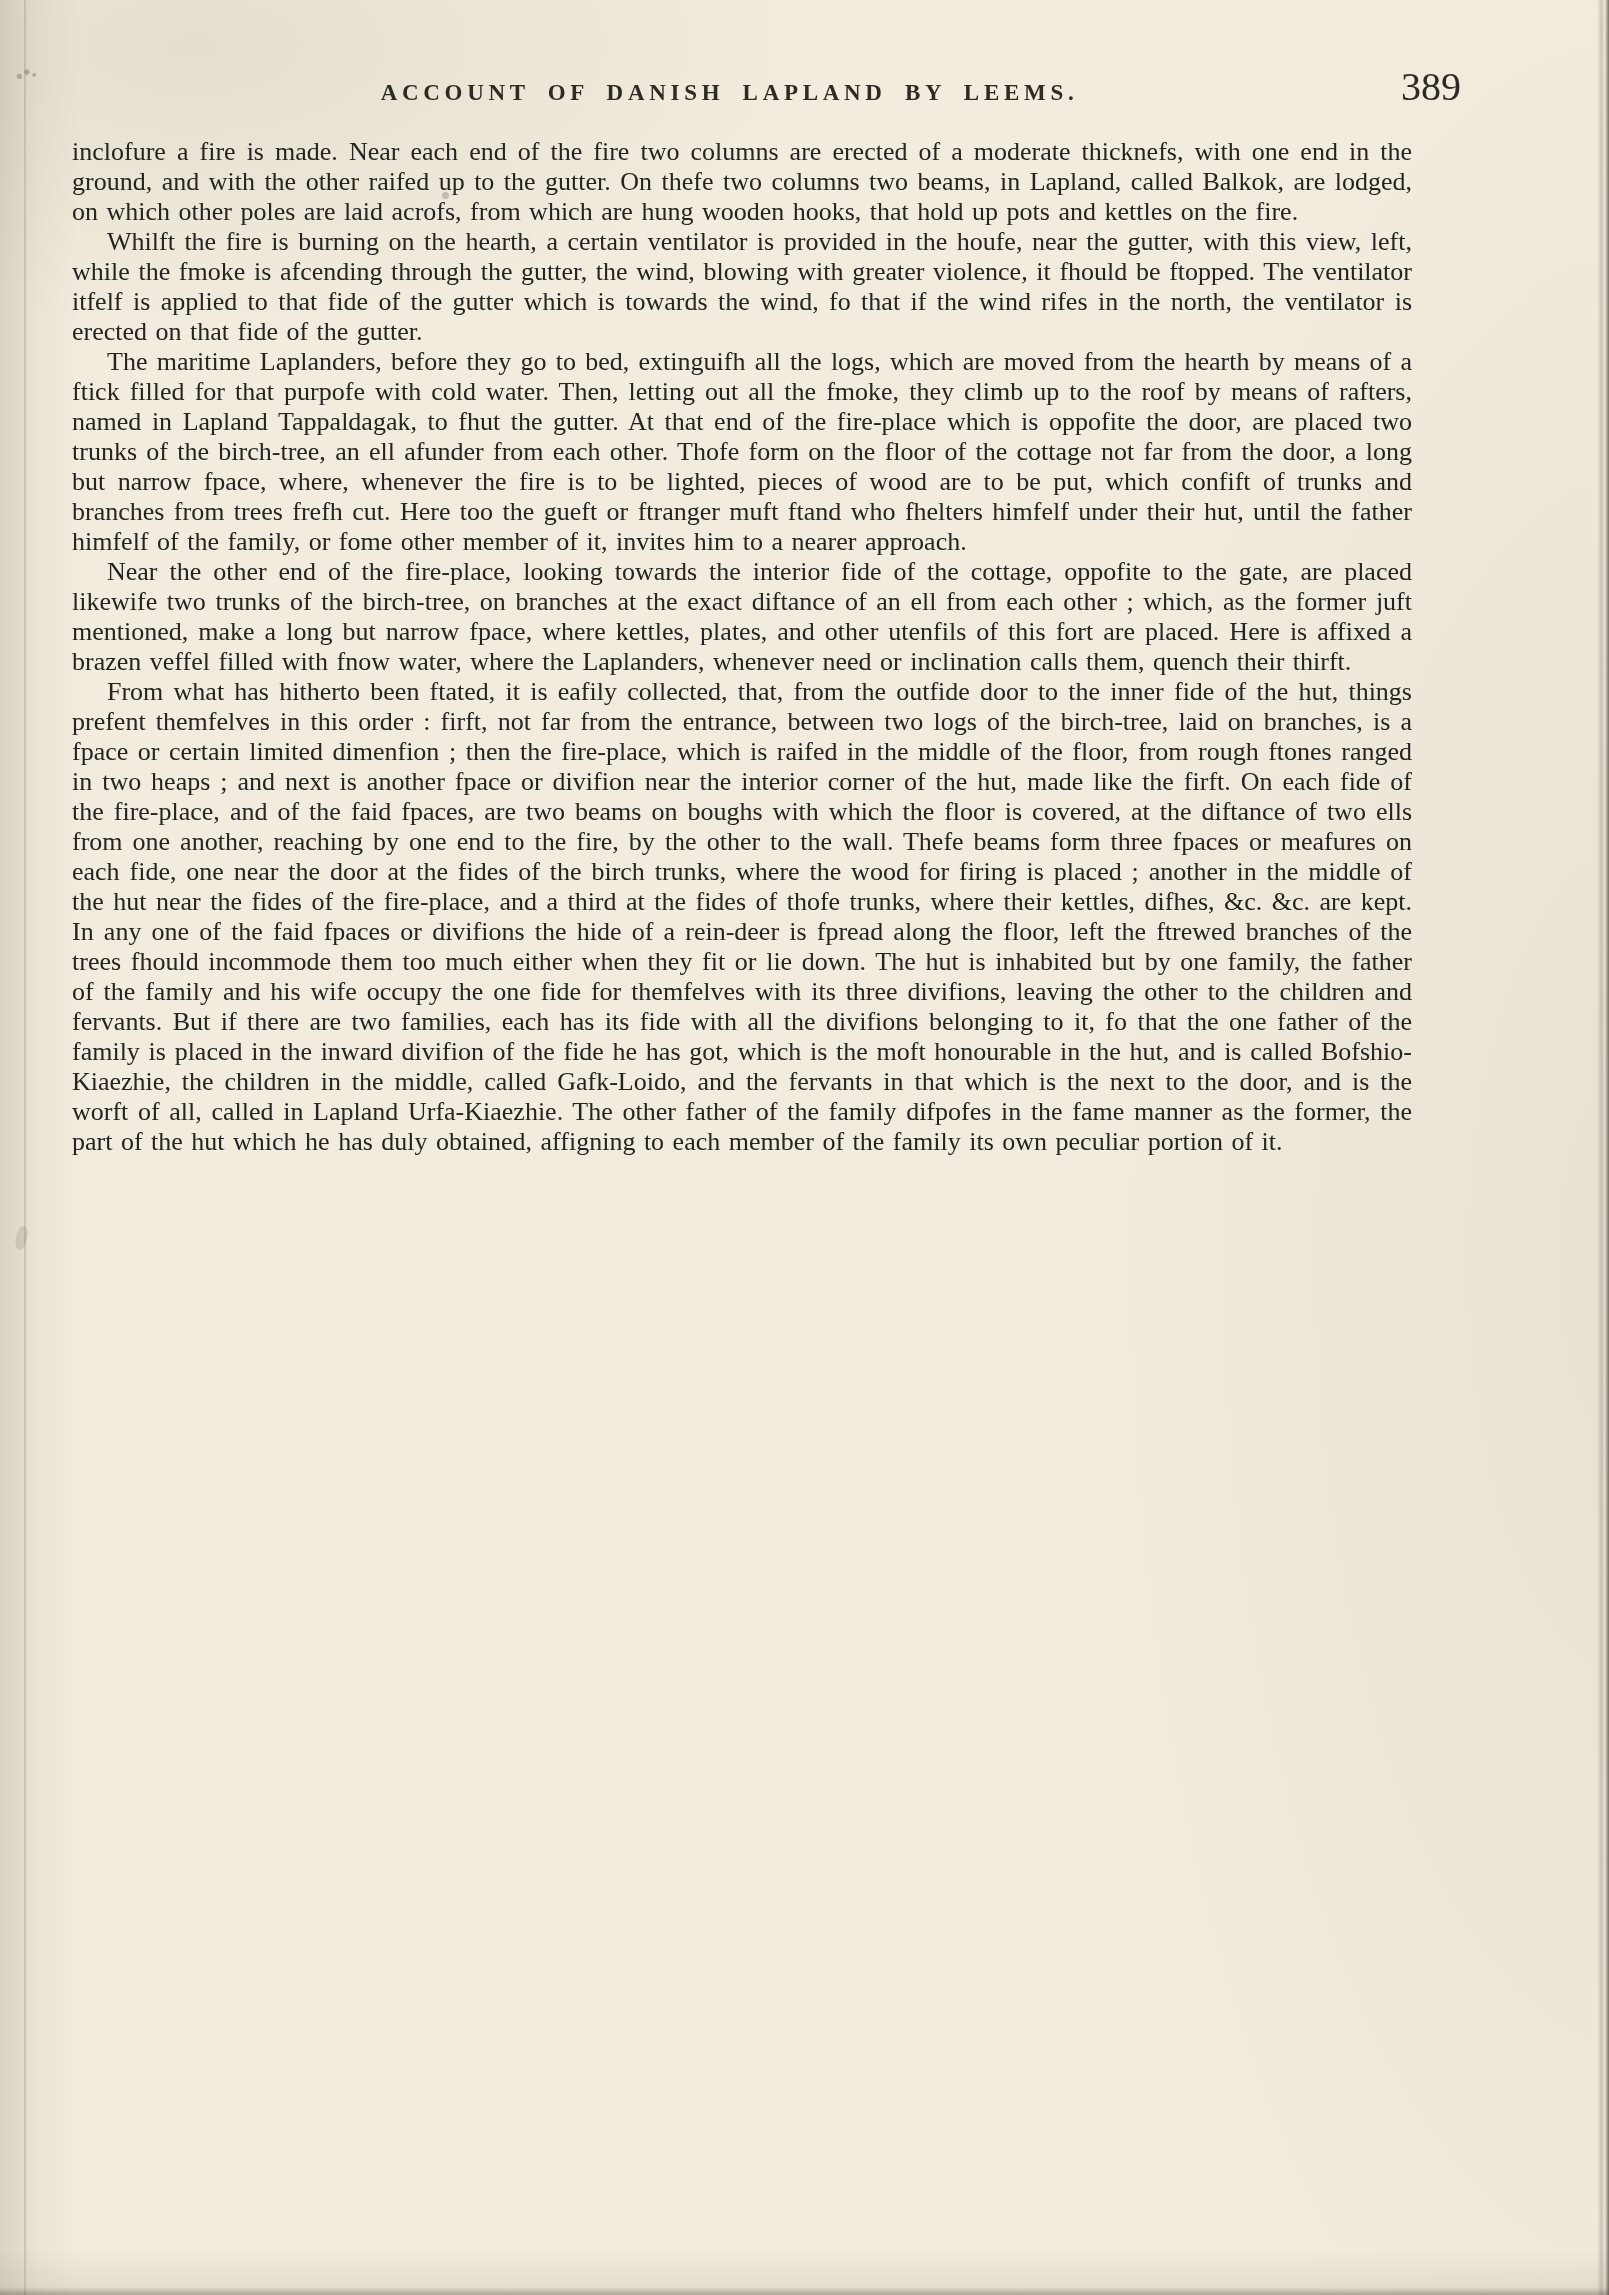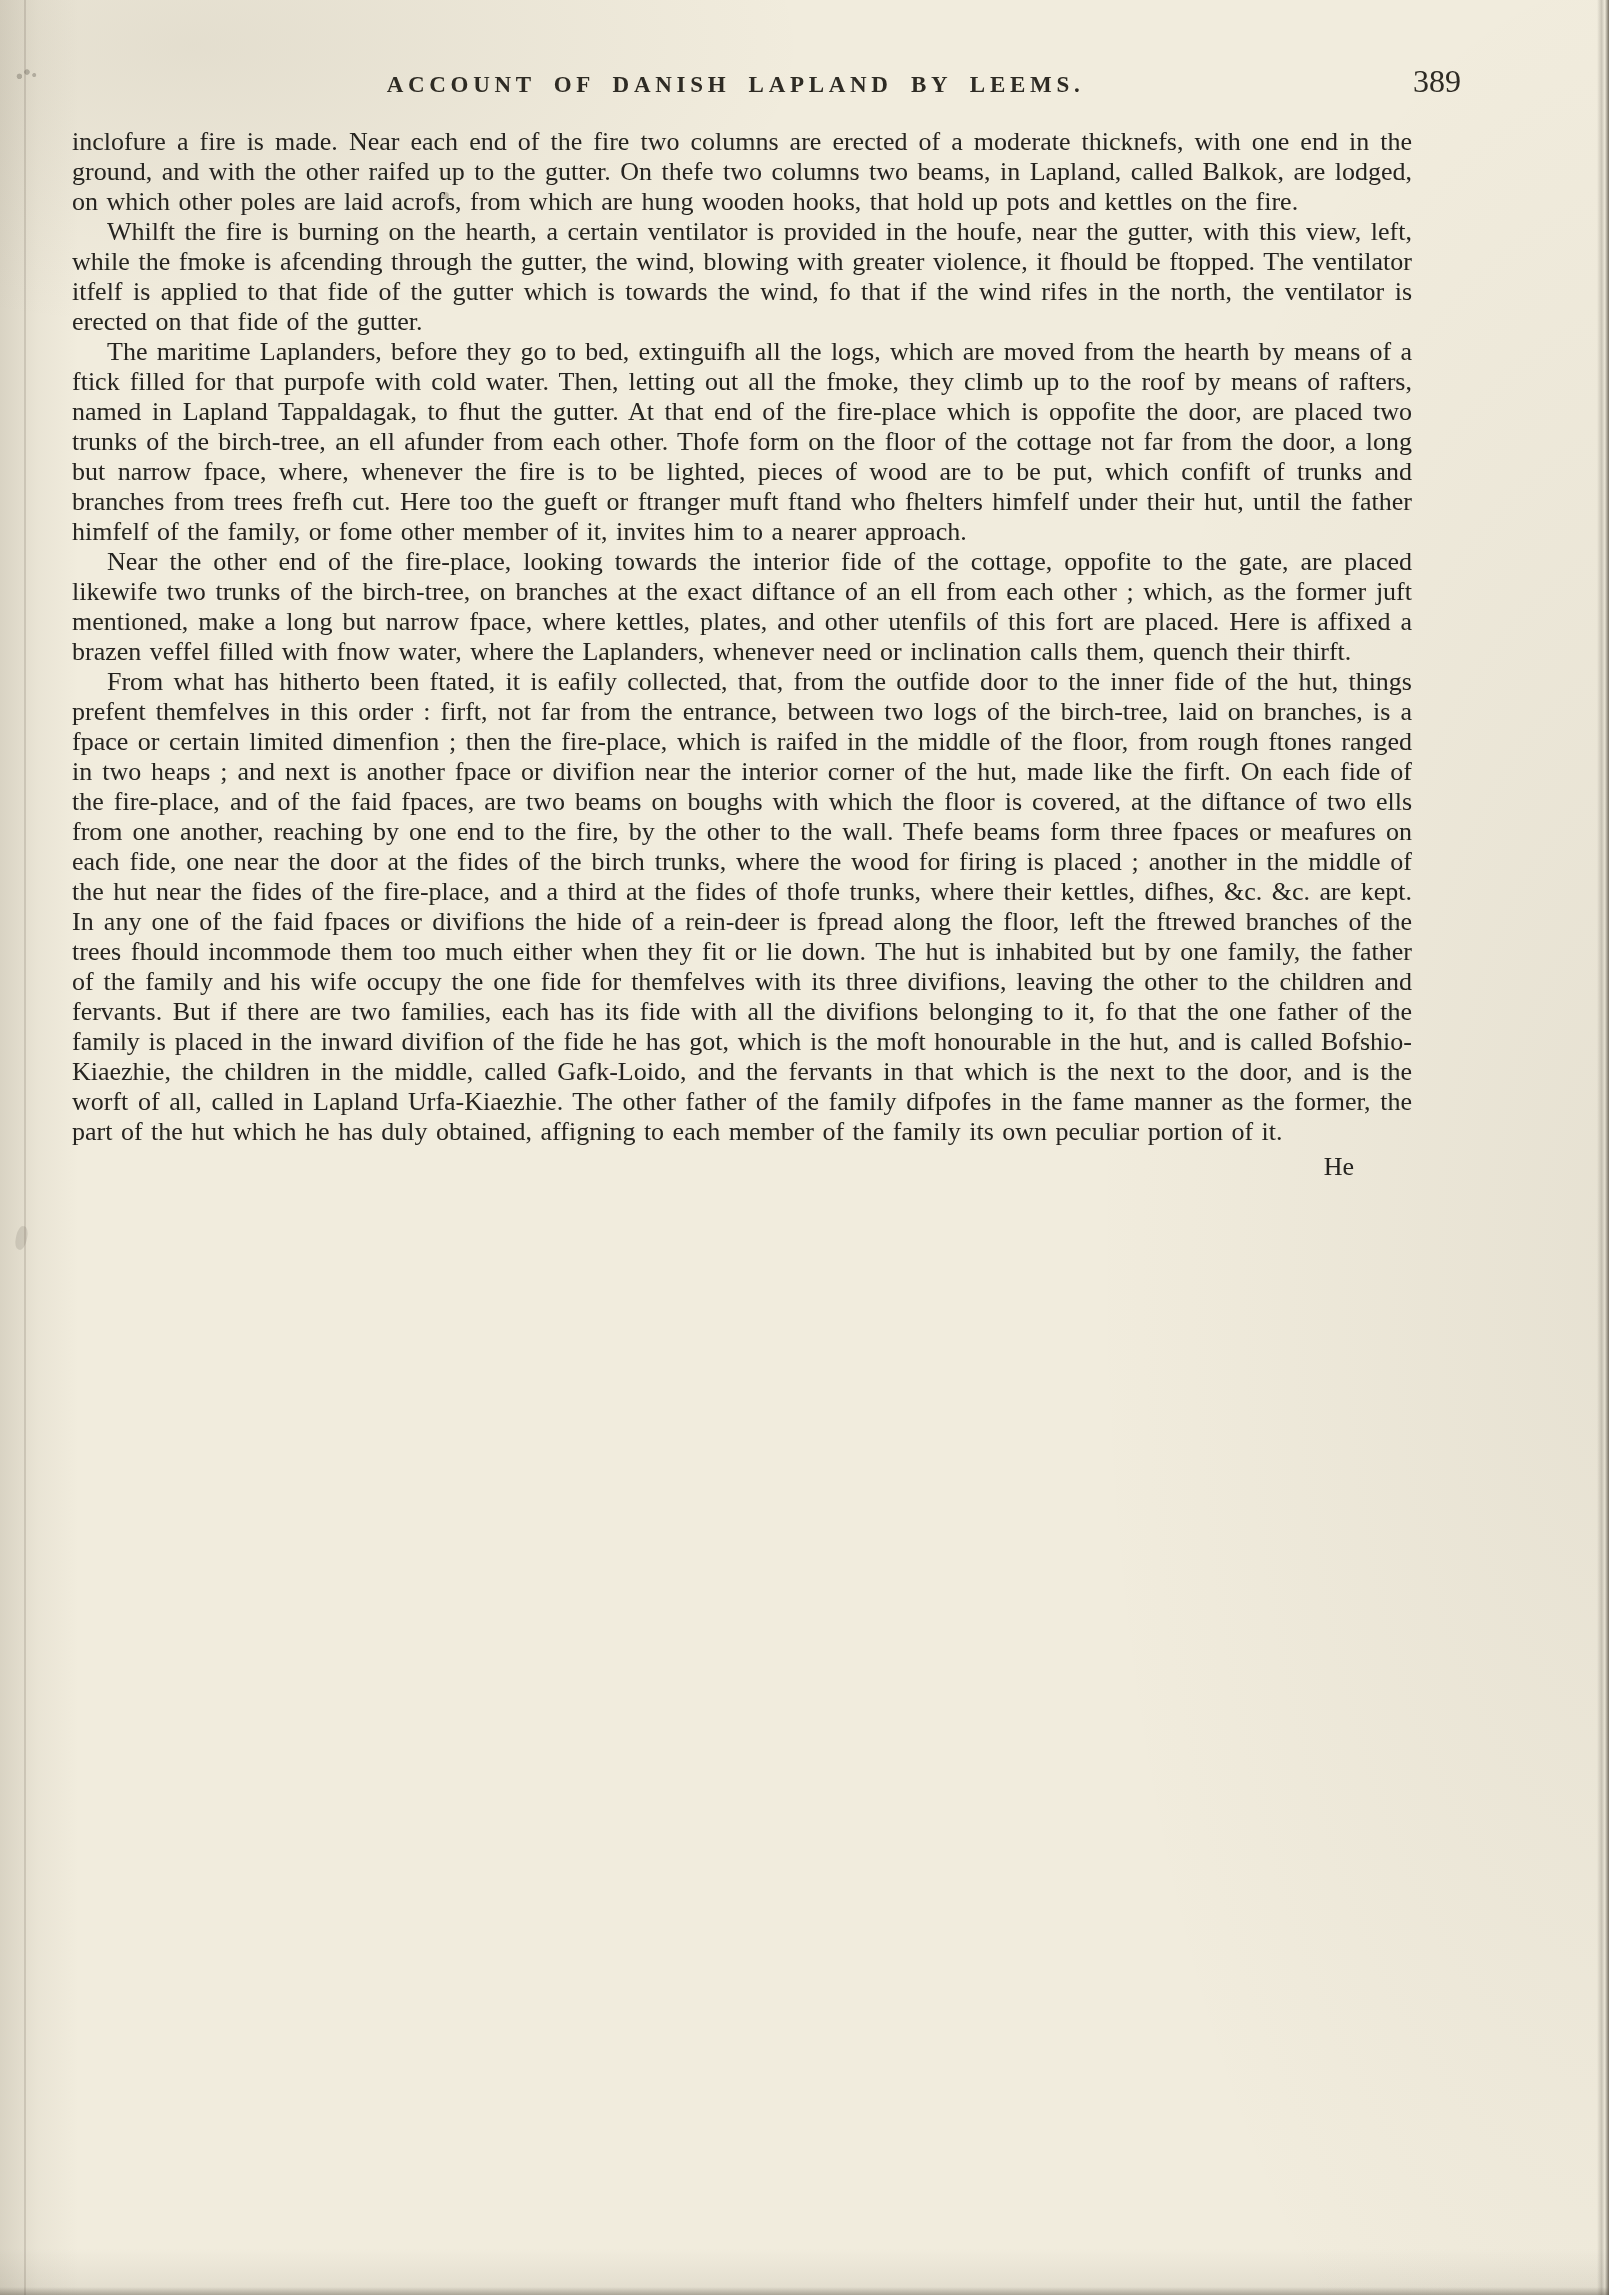--- a/index.html
+++ b/index.html
@@ -66,21 +66,21 @@
   .running-title {
     flex: 1;
     text-align: center;
     font-size: 23px;
     font-weight: 700;
     letter-spacing: 4.7px;
     word-spacing: 7.9px;
     color: #2e2b24;
   }
   .page-number {
-    font-size: 32px;
+    font-size: 40px;
     margin-right: -49px;
     margin-left: 14px;
     color: #2e2b24;
   }
   .text-block {
     font-size: 26px;
     line-height: 30px;
     text-align: justify;
     word-spacing: 2px;
     color: #262420;
@@ -119,22 +119,19 @@
     </div>
 
     <div class="text-block">
         <p class="noindent"><span>inclofure a fire is made.  Near each end of the fire two columns are erected of a moderate thicknefs, with one end in the ground, and with the other raifed up to the gutter.  On thefe two columns two beams, in Lapland, called </span><span class="it">Balkok</span><span>, are lodged, on which other poles are laid acrofs, from which are hung wooden hooks, that hold up pots and kettles on the fire.</span></p>
         <p><span>Whilft the fire is burning on the hearth, a certain ventilator is provided in the houfe, near the gutter, with this view, left, while the fmoke is afcending through the gutter, the wind, blowing with greater violence, it fhould be ftopped.  The ventilator itfelf is applied to that fide of the gutter which is towards the wind, fo that if the wind rifes in the north, the ventilator is erected on that fide of the gutter.</span></p>
         <p><span>The maritime Laplanders, before they go to bed, extinguifh all the logs, which are moved from the hearth by means of a ftick filled for that purpofe with cold water.  Then, letting out all the fmoke, they climb up to the roof by means of rafters, named in Lapland </span><span class="it">Tappaldagak</span><span>, to fhut the gutter.  At that end of the fire-place which is oppofite the door, are placed two trunks of the birch-tree, an ell afunder from each other.  Thofe form on the floor of the cottage not far from the door, a long but narrow fpace, where, whenever the fire is to be lighted, pieces of wood are to be put, which confift of trunks and branches from trees frefh cut.  Here too the gueft or ftranger muft ftand who fhelters himfelf under their hut, until the father himfelf of the family, or fome other member of it, invites him to a nearer approach.</span></p>
         <p><span>Near the other end of the fire-place, looking towards the interior fide of the cottage, oppofite to the gate, are placed likewife two trunks of the birch-tree, on branches at the exact diftance of an ell from each other ; which, as the former juft mentioned, make a long but narrow fpace, where kettles, plates, and other utenfils of this fort are placed.  Here is affixed a brazen veffel filled with fnow water, where the Laplanders, whenever need or inclination calls them, quench their thirft.</span></p>
         <p><span>From what has hitherto been ftated, it is eafily collected, that, from the outfide door to the inner fide of the hut, things prefent themfelves in this order : firft, not far from the entrance, between two logs of the birch-tree, laid on branches, is a fpace or certain limited dimenfion ; then the fire-place, which is raifed in the middle of the floor, from rough ftones ranged in two heaps ; and next is another fpace or divifion near the interior corner of the hut, made like the firft.  On each fide of the fire-place, and of the faid fpaces, are two beams on boughs with which the floor is covered, at the diftance of two ells from one another, reaching by one end to the fire, by the other to the wall.  Thefe beams form three fpaces or meafures on each fide, one near the door at the fides of the birch trunks, where the wood for firing is placed ; another in the middle of the hut near the fides of the fire-place, and a third at the fides of thofe trunks, where their kettles, difhes, &amp;c. &amp;c. are kept.  In any one of the faid fpaces or divifions the hide of a rein-deer is fpread along the floor, left the ftrewed branches of the trees fhould incommode them too much either when they fit or lie down.  The hut is inhabited but by one family, the father of the family and his wife occupy the one fide for themfelves with its three divifions, leaving the other to the children and fervants.  But if there are two families, each has its fide with all the divifions belonging to it, fo that the one father of the family is placed in the inward divifion of the fide he has got, which is the moft honourable in the hut, and is called </span><span class="it">Bofshio-Kiaezhie</span><span>, the children in the middle, called </span><span class="it">Gafk-Loido</span><span>, and the fervants in that which is the next to the door, and is the worft of all, called in Lapland </span><span class="it">Urfa-Kiaezhie</span><span>.  The other father of the family difpofes in the fame manner as the former, the part of the hut which he has duly obtained, affigning to each member of the family its own peculiar portion of it.</span></p>
       </div>
 
-    <div class="catchword-row">
-      <span>He</span>
-    </div>
 
   </div>
 
   <div class="edge-right"></div>
   <div class="edge-bottom"></div>
 </div>
 
 
 </body></html>

